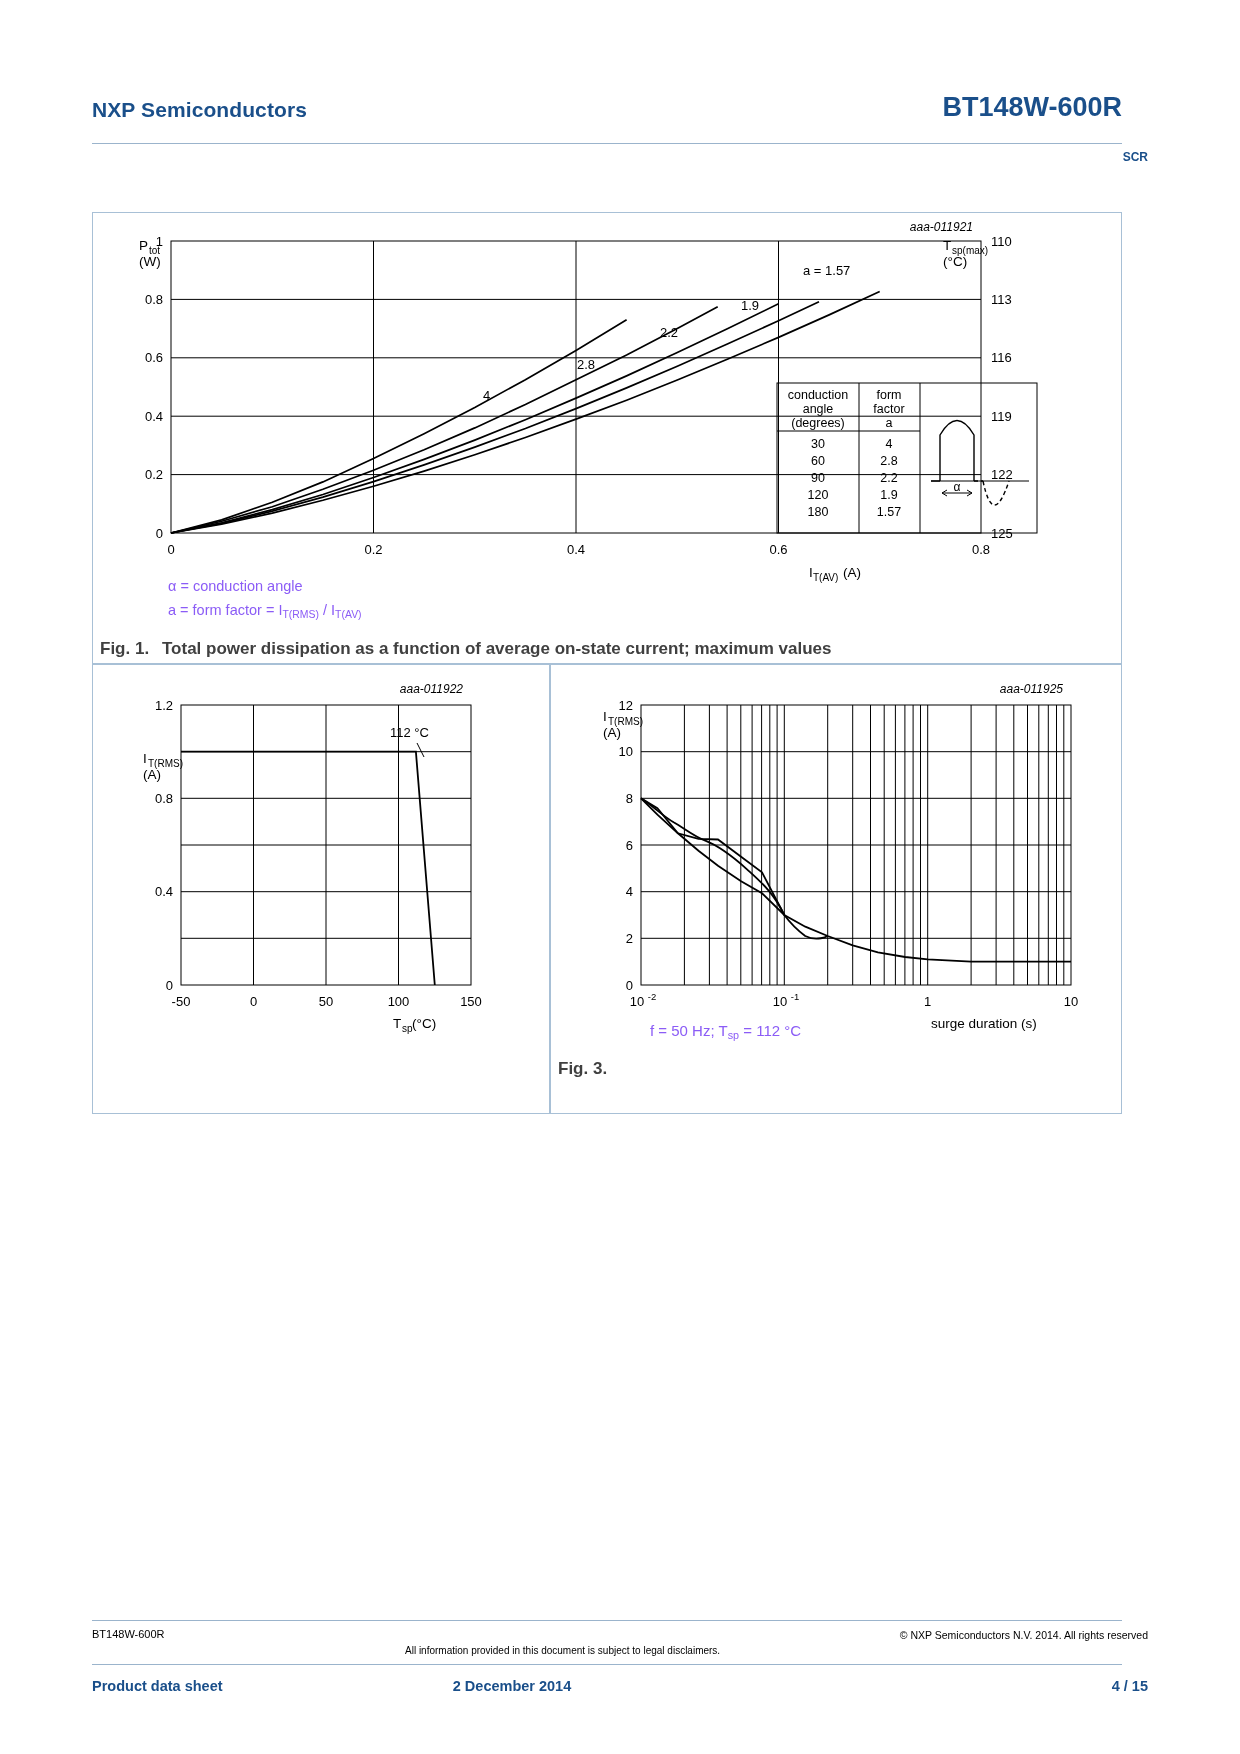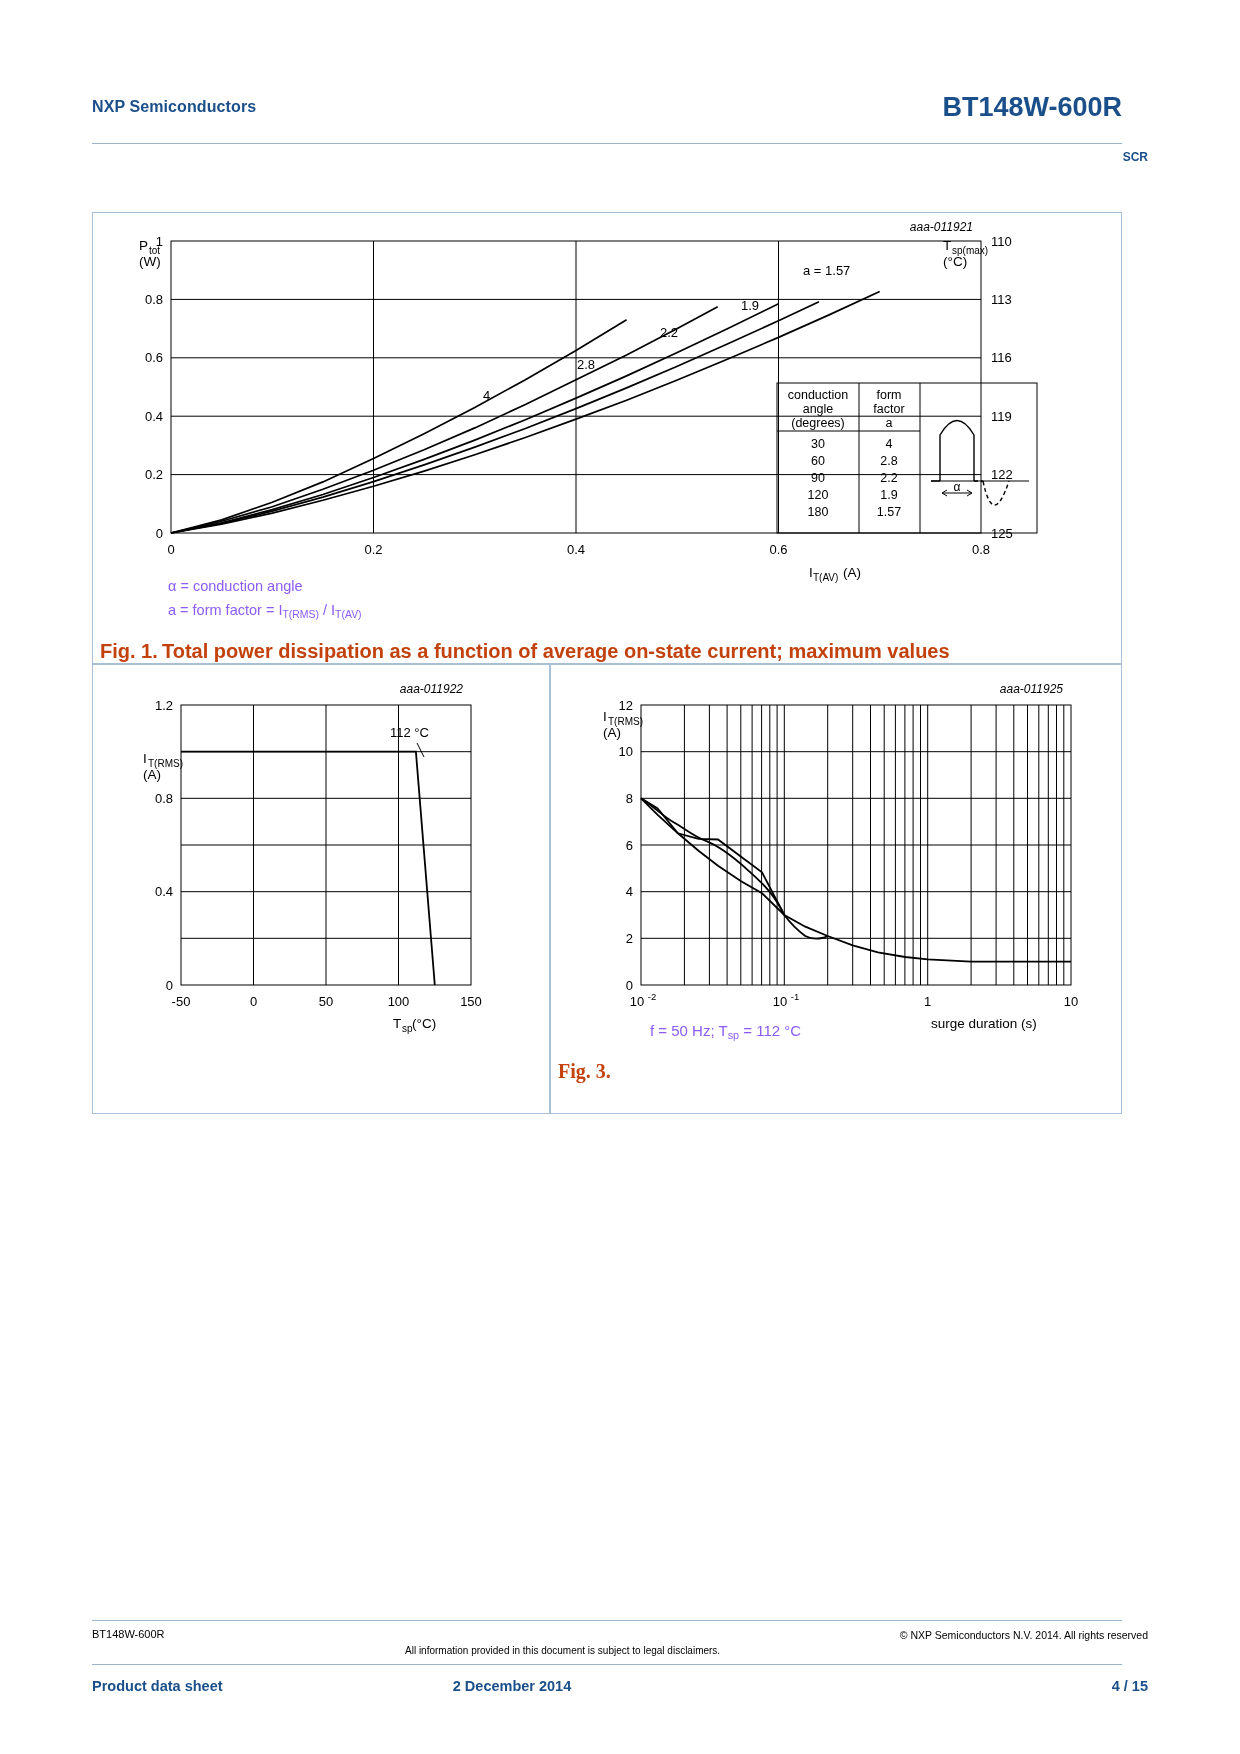--- a/index.html
+++ b/index.html
@@ -25,21 +25,21 @@
   .header {
     position: absolute;
     left: 92px;
     top: 98px;
     width: 1030px;
     height: 44px;
   }
   .hdr-left {
     position: absolute;
     left: 0; top: 0;
-    font-size: 16px;
+    font-size: 21px;
     font-weight: bold;
     color: #1a4f8a;
     letter-spacing: 0.1px;
   }
   .hdr-right {
     position: absolute;
     right: 0; top: -6px;
     font-size: 27px;
     font-weight: bold;
     color: #1a4f8a;
@@ -68,37 +68,37 @@
     border: 1px solid #a8c0d6;
     box-sizing: border-box;
     background: #ffffff;
   }
   #fig1-box { left: 92px; top: 212px; width: 1030px; height: 452px; }
   #fig2-box { left: 92px; top: 664px; width: 458px; height: 450px; }
   #fig3-box { left: 550px; top: 664px; width: 572px; height: 450px; }
 
   .caption {
     position: absolute;
-    font-size: 20px;
-    font-weight: bold;
-    color: #c2410c;
+    font-size: 17px;
+    font-weight: bold;
+    color: #404040;
     line-height: 1.55;
   }
   .caption .lbl {
     display: inline-block;
     width: 62px;
   }
   .caption .txt {
     display: inline-block;
     vertical-align: top;
   }
 
   #fig1-cap { left: 100px; top: 636px; width: 1000px; }
   #fig2-cap { left: 100px; top: 1028px; width: 430px; }
-  #fig3-cap { left: 558px; top: 1056px; width: 540px; font-family: Liberation Serif, serif; }
+  #fig3-cap { left: 558px; top: 1056px; width: 540px; }
 
   .cap-wrap { display: flex; }
   .cap-wrap .lbl { flex: 0 0 62px; }
   .cap-wrap .txt { flex: 1 1 auto; }
 
   .note {
     position: absolute;
     font-size: 14.5px;
     color: #8b5cf6;
   }

